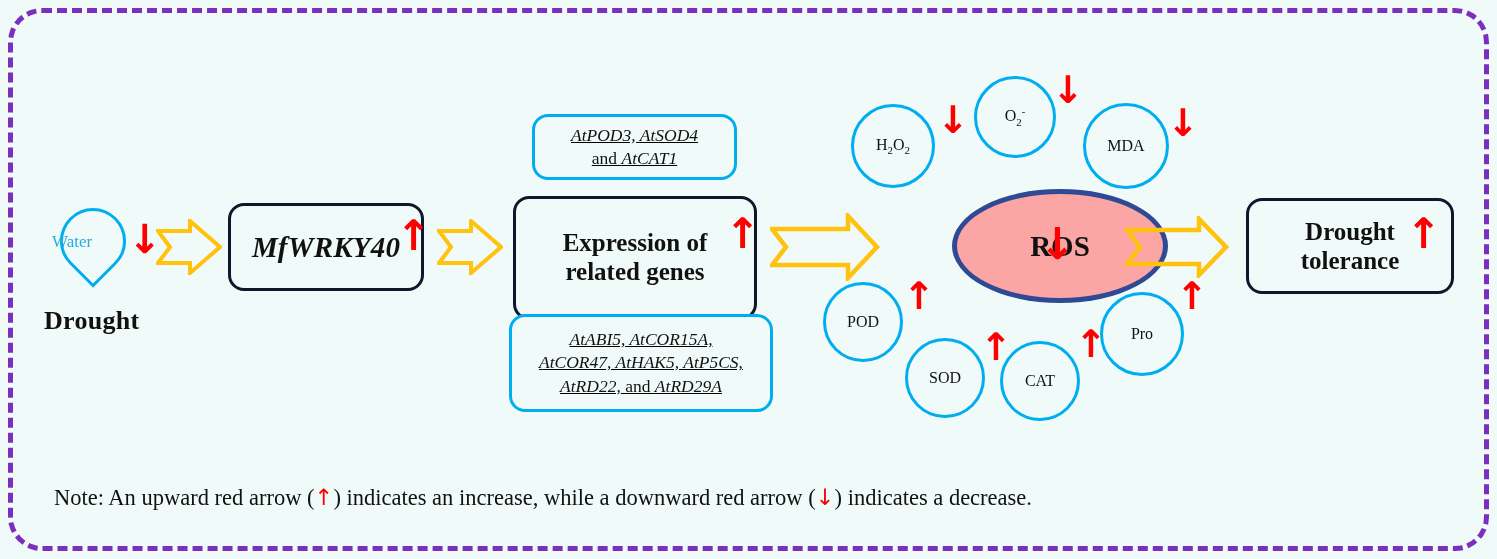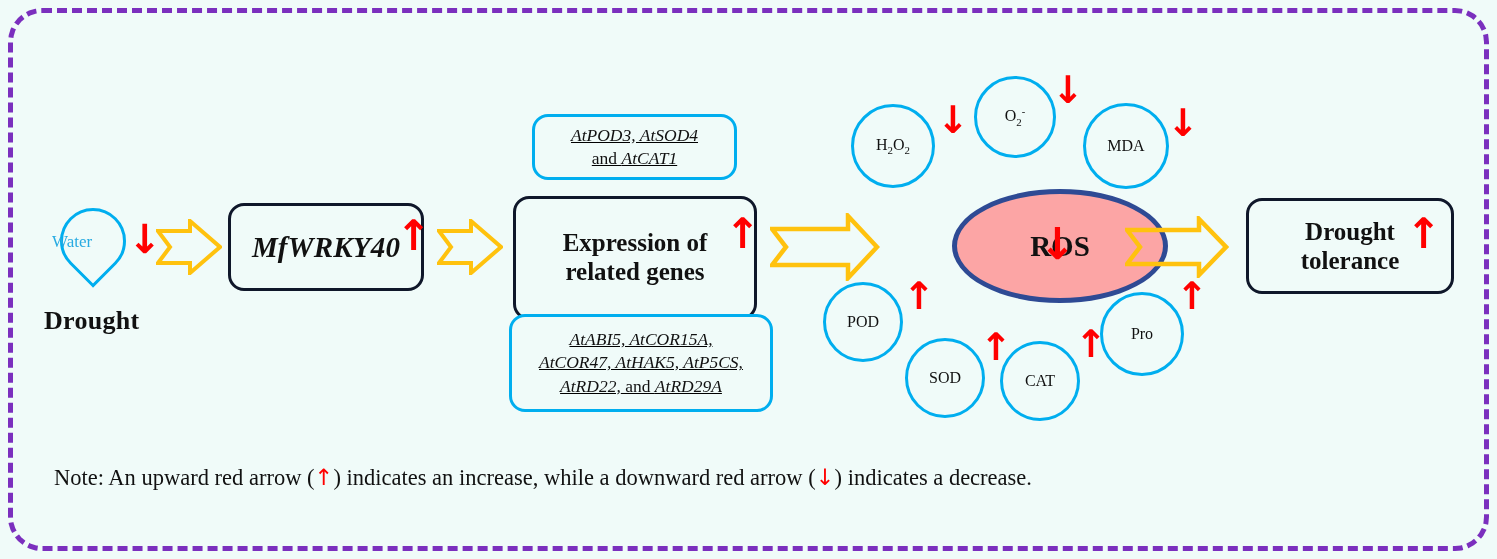--- a/index.html
+++ b/index.html
@@ -148,21 +148,21 @@
     justify-content: center;
   }
   .ros .txt {
     font-weight: bold;
     font-size: 29px;
     color: #111;
   }
 
   
   .note {
-    left: 54px; top: 464px;
+    left: 54px; top: 484px;
     font-size: 22.5px;
     color: #111;
     white-space: nowrap;
   }
   .note .ra { color: #FF0000; font-family: "DejaVu Sans", sans-serif; }
   sub { font-size: .68em; }
   sup { font-size: .66em; }
 </style>
 </head>
 <body>

